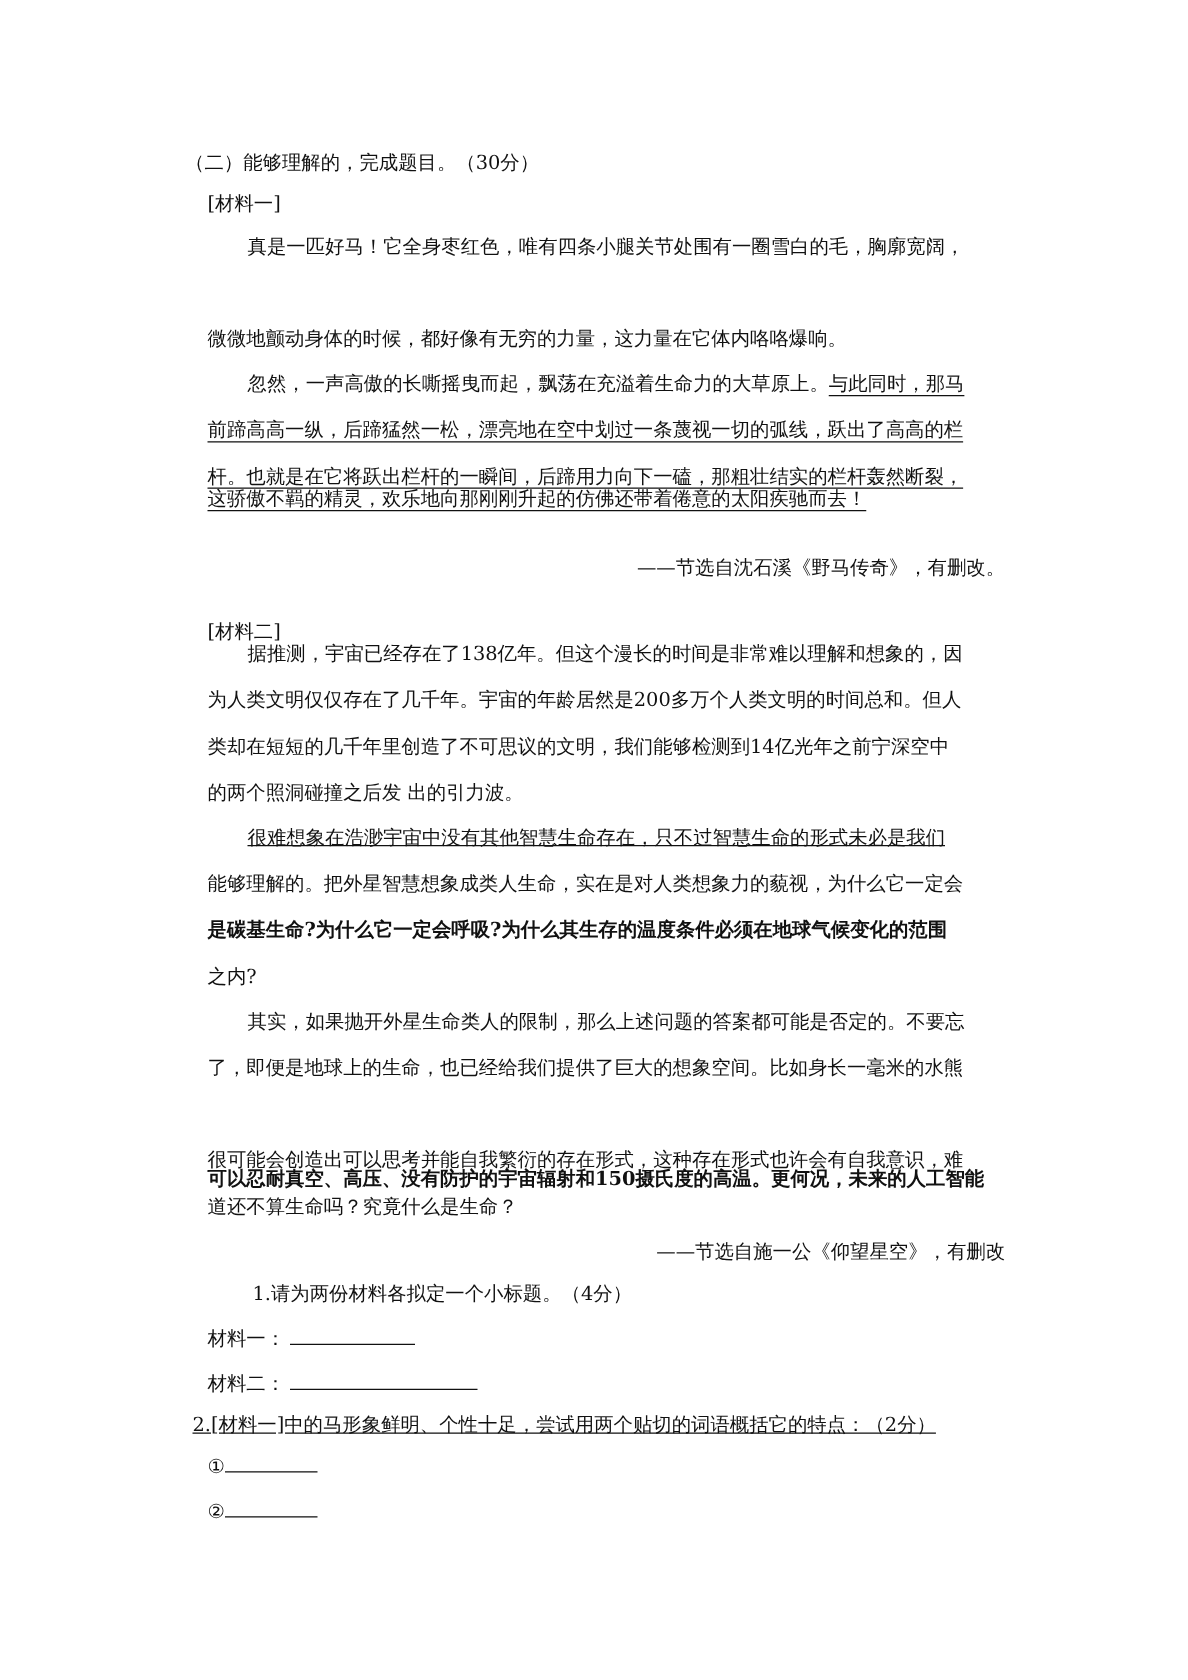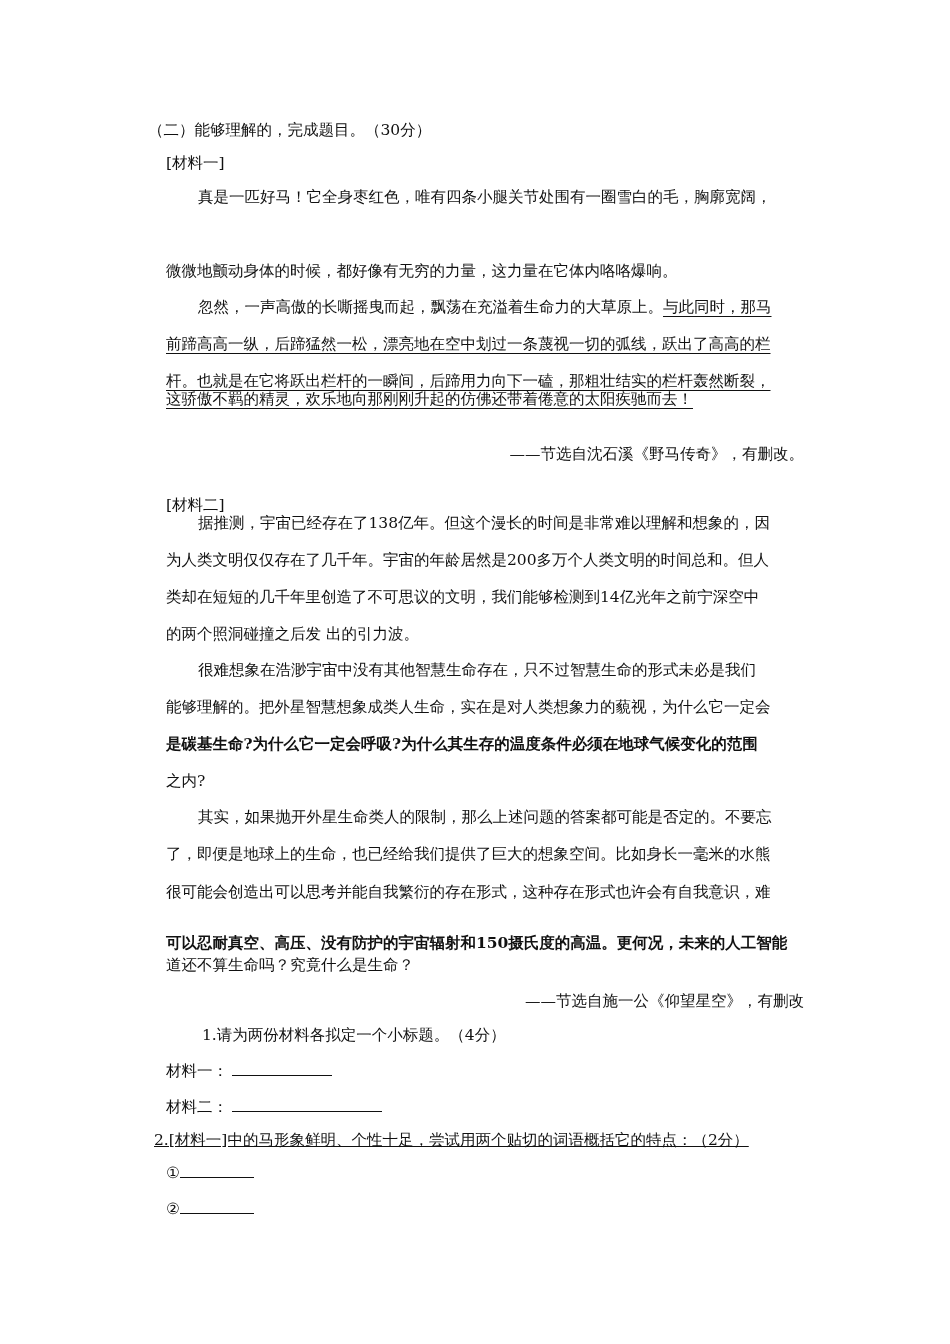--- a/index.html
+++ b/index.html
@@ -31,29 +31,29 @@
 
   <div class="line" style="right:146px; top:444px;">——节选自沈石溪《野马传奇》，有删改。</div>
 
   <div class="line" style="left:166px; top:479px;margin-top:16px;">[材料二]</div>
 
   <div class="line" style="left:198px; top:513px;">据推测，宇宙已经存在了138亿年。但这个漫长的时间是非常难以理解和想象的，因</div>
   <div class="line" style="left:166px; top:550px;">为人类文明仅仅存在了几千年。宇宙的年龄居然是200多万个人类文明的时间总和。但人</div>
   <div class="line" style="left:166px; top:587px;">类却在短短的几千年里创造了不可思议的文明，我们能够检测到14亿光年之前宁深空中</div>
   <div class="line" style="left:166px; top:624px;">的两个照洞碰撞之后发  出的引力波。</div>
 
-  <div class="line" style="left:198px; top:660px;">很难想象在浩渺宇宙中没有其他智慧生命存在，只不过智慧生命的形式未必是我们</div>
+  <div class="line" style="left:198px; top:660px;text-decoration:underline;">很难想象在浩渺宇宙中没有其他智慧生命存在，只不过智慧生命的形式未必是我们</div>
   <div class="line" style="left:166px; top:697px;">能够理解的。把外星智慧想象成类人生命，实在是对人类想象力的藐视，为什么它一定会</div>
   <div class="line" style="left:166px; top:734px;font-weight:bold;">是碳基生命?为什么它一定会呼吸?为什么其生存的温度条件必须在地球气候变化的范围</div>
   <div class="line" style="left:166px; top:771px;">之内?</div>
 
   <div class="line" style="left:198px; top:807px;">其实，如果抛开外星生命类人的限制，那么上述问题的答案都可能是否定的。不要忘</div>
   <div class="line" style="left:166px; top:844px;">了，即便是地球上的生命，也已经给我们提供了巨大的想象空间。比如身长一毫米的水熊</div>
   <div class="line" style="left:166px; top:933px;font-weight:bold;">可以忍耐真空、高压、没有防护的宇宙辐射和150摄氏度的高温。更何况，未来的人工智能</div>
-  <div class="line" style="left:166px; top:882px;">很可能会创造出可以思考并能自我繁衍的存在形式，这种存在形式也许会有自我意识，难</div>
+  <div class="line" style="left:166px; top:918px;">很可能会创造出可以思考并能自我繁衍的存在形式，这种存在形式也许会有自我意识，难</div>
   <div class="line" style="left:166px; top:955px;">道还不算生命吗？究竟什么是生命？</div>
 
   <div class="line" style="right:146px; top:991px;">——节选自施一公《仰望星空》，有删改</div>
 
   <div class="line" style="left:166px; top:1025px;margin-left:36px;">1.请为两份材料各拟定一个小标题。（4分）</div>
   <div class="line" style="left:166px; top:1061px;">
     <span>材料一：</span><span class="blank" style="width:100px;"></span>
   </div>
   <div class="line" style="left:166px; top:1097px;">
     <span>材料二：</span><span class="blank" style="width:150px;"></span>

